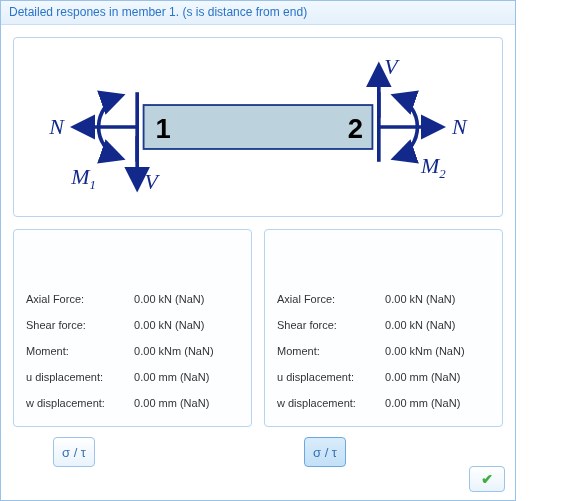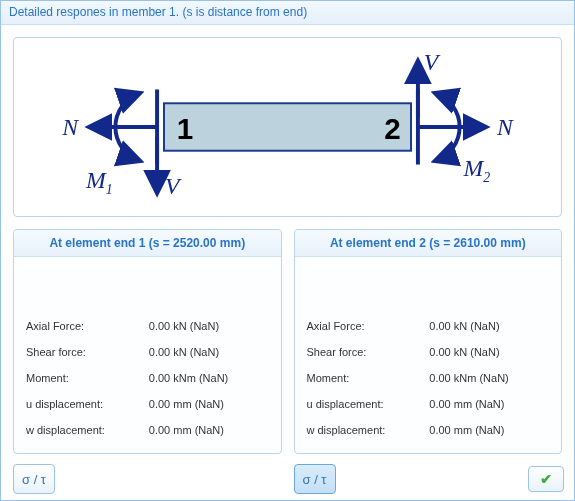--- a/index.html
+++ b/index.html
@@ -7,21 +7,21 @@
     margin: 0;
     padding: 0;
     font-family: Arial, Helvetica, sans-serif;
     font-size: 12px;
     background: #fff;
     width: 575px;
     height: 501px;
     overflow: hidden;
   }
   .window {
-    width: 575px;
+    width: 516px;
     height: 501px;
     border: 1px solid #99c2e8;
     background: #fff;
     position: relative;
   }
   .titlebar {
     height: 24px;
     background: linear-gradient(#f2f8fe, #e4f0fb);
     border-bottom: 1px solid #c9def2;
     color: #2a74c7;
@@ -79,21 +79,21 @@
     color: #333;
     white-space: nowrap;
   }
   table.vals td.val {
   }
   .btn-row {
     display: flex;
     gap: 12px;
     margin-top: 10px;
   }
-  .btn-row .slot { flex: 1; }
+  .btn-row .slot { flex: 1; margin-left: 40px; }
   .sigma-btn {
     display: inline-flex;
     align-items: center;
     justify-content: center;
     width: 42px;
     height: 30px;
     border: 1px solid #9cc3e8;
     border-radius: 4px;
     background: linear-gradient(#ffffff,#e9f3fc);
     color: #3a72b5;
@@ -172,21 +172,20 @@
         <text class="svg-sub" x="458" y="140">2</text>
 
         <text class="svg-num" x="148" y="96">1</text>
         <text class="svg-num" x="358" y="96">2</text>
       </svg>
     </div>
 
     <div class="columns">
 
       <div class="panel">
-        <div class="panel-header">At element end 1 (s = 2520.00 mm)</div>
         <div class="panel-body">
           <table class="vals">
             <tbody>
                 <tr>
                   <td>Axial Force:</td>
                   <td class="val">0.00 kN  (NaN)</td>
                 </tr>
             <tr>
                   <td>Shear force:</td>
                   <td class="val">0.00 kN  (NaN)</td>
@@ -202,21 +201,20 @@
             <tr>
                   <td>w displacement:</td>
                   <td class="val">0.00 mm  (NaN)</td>
                 </tr>
           </tbody>
             </table>
         </div>
       </div>
 
       <div class="panel">
-        <div class="panel-header">At element end 2 (s = 2610.00 mm)</div>
         <div class="panel-body">
           <table class="vals">
             <tbody>
                 <tr>
                   <td>Axial Force:</td>
                   <td class="val">0.00 kN  (NaN)</td>
                 </tr>
             <tr>
                   <td>Shear force:</td>
                   <td class="val">0.00 kN  (NaN)</td>

